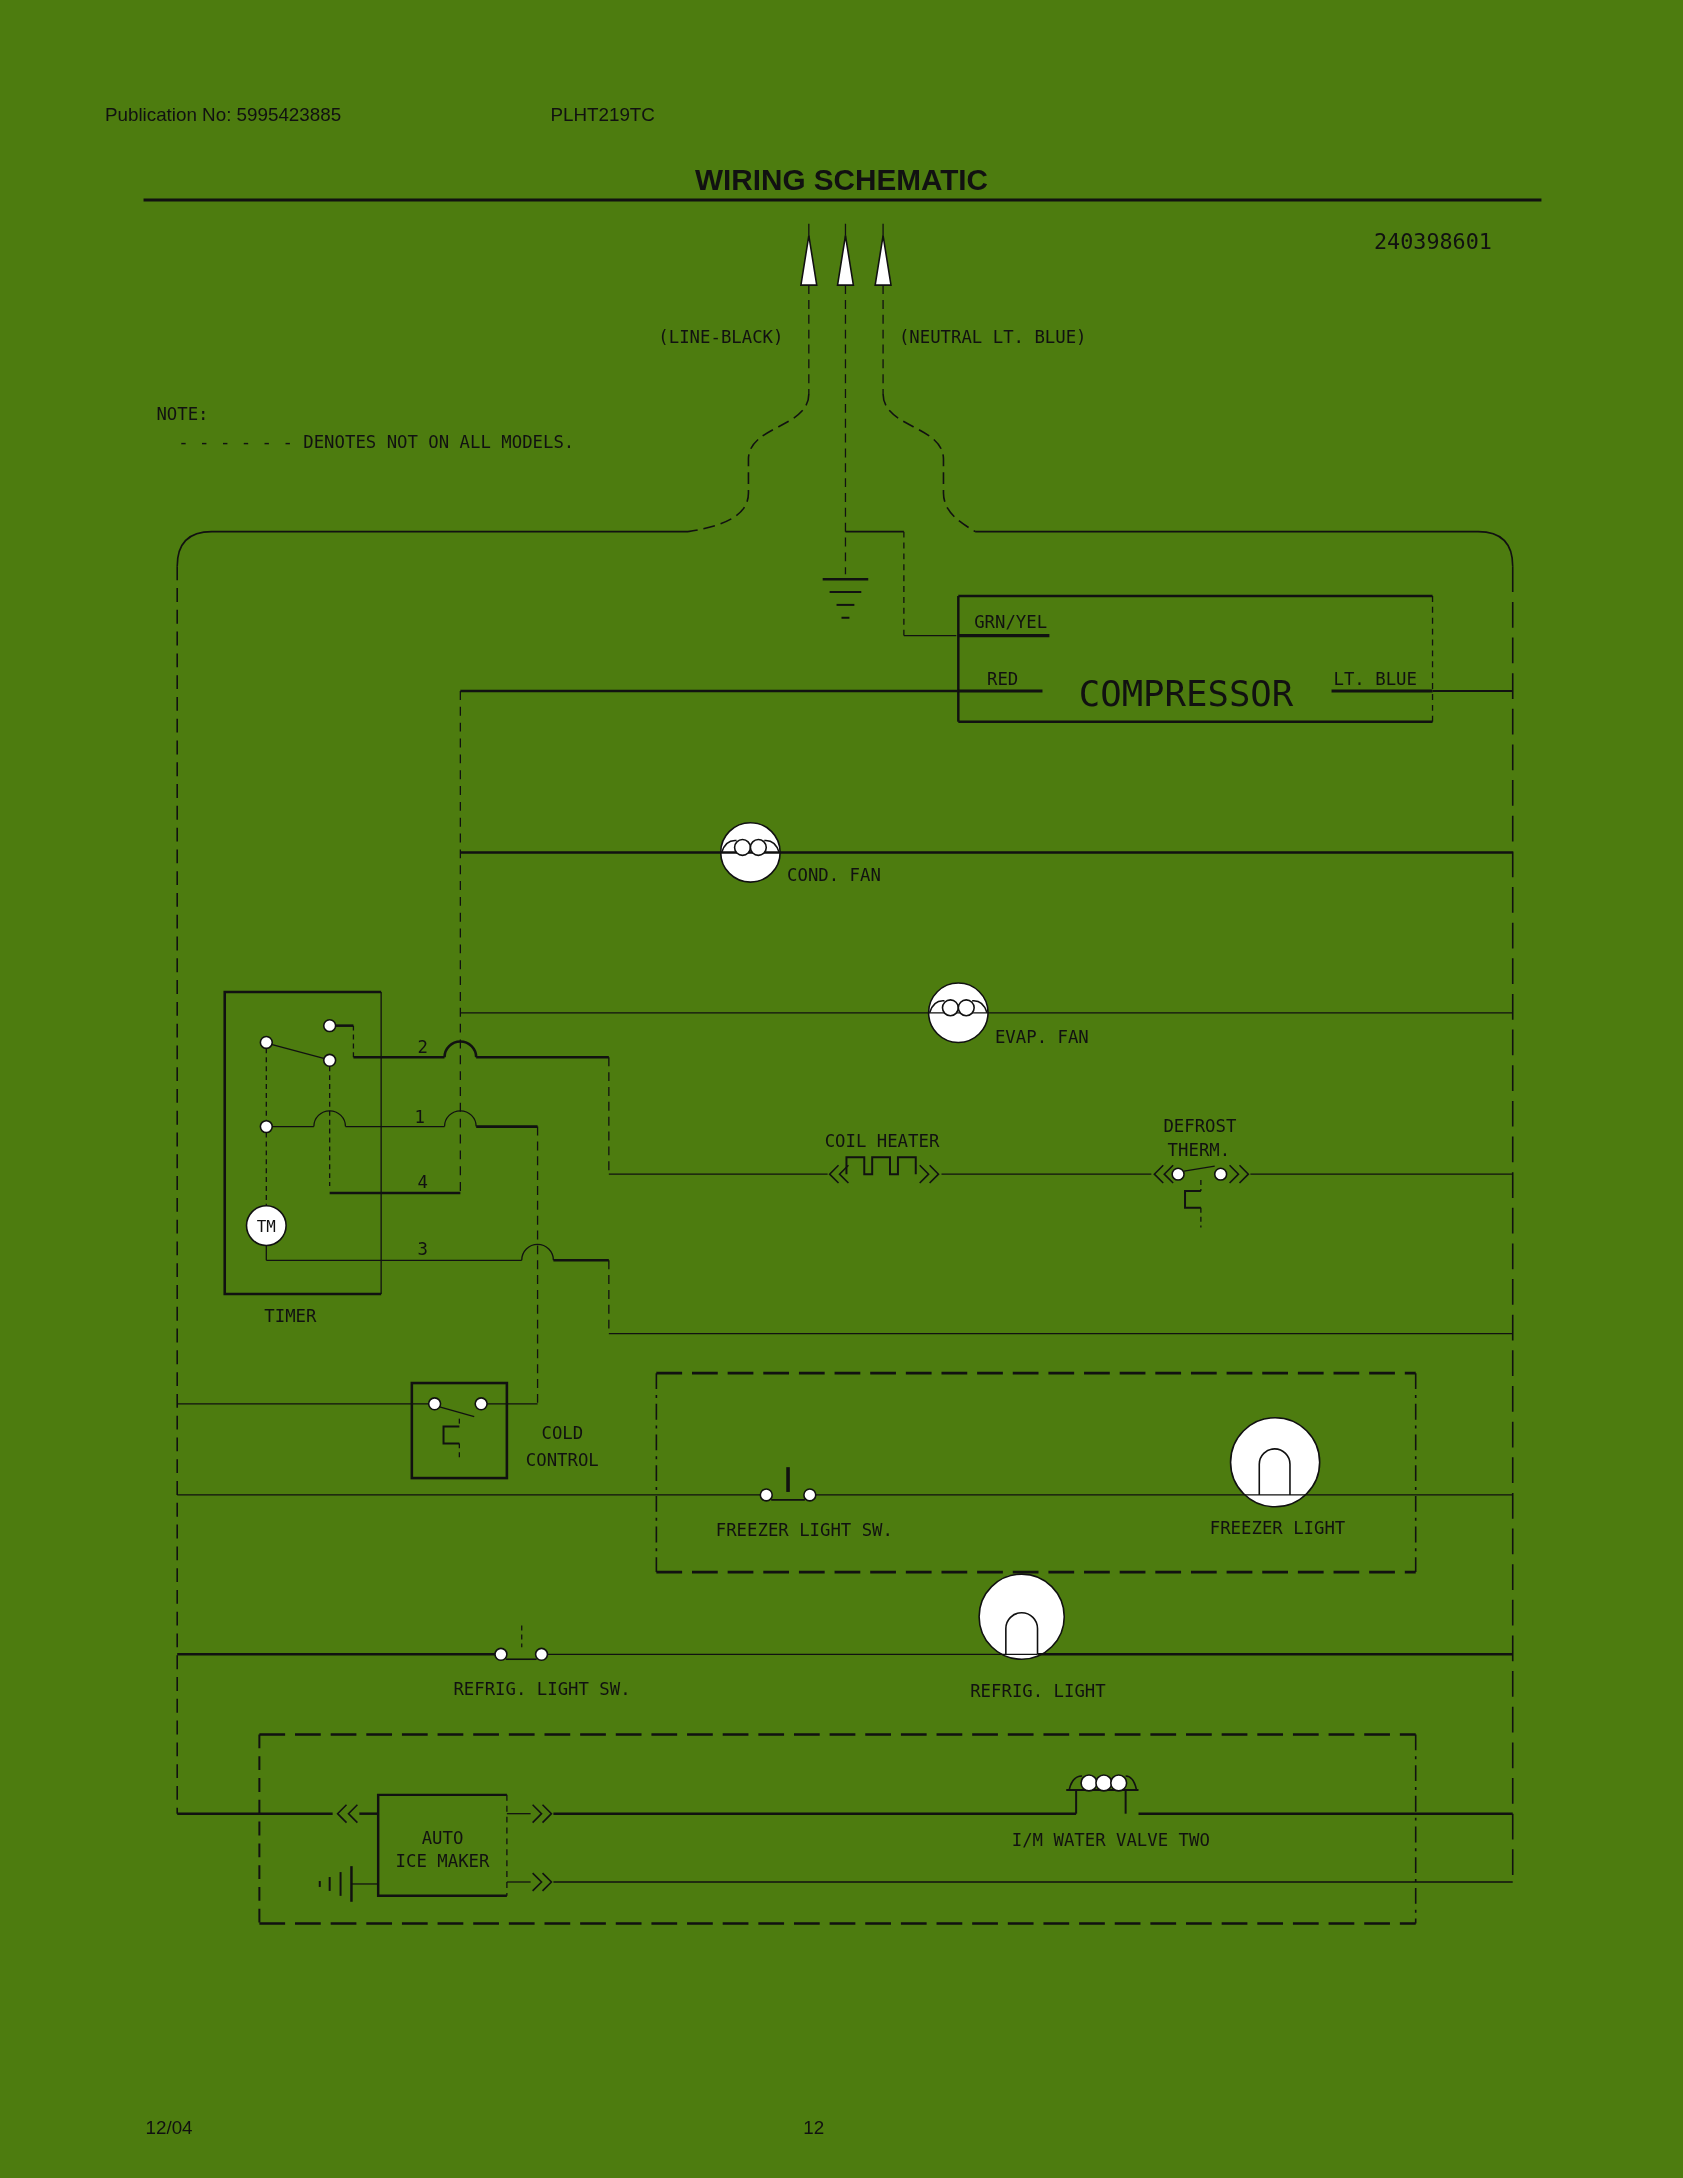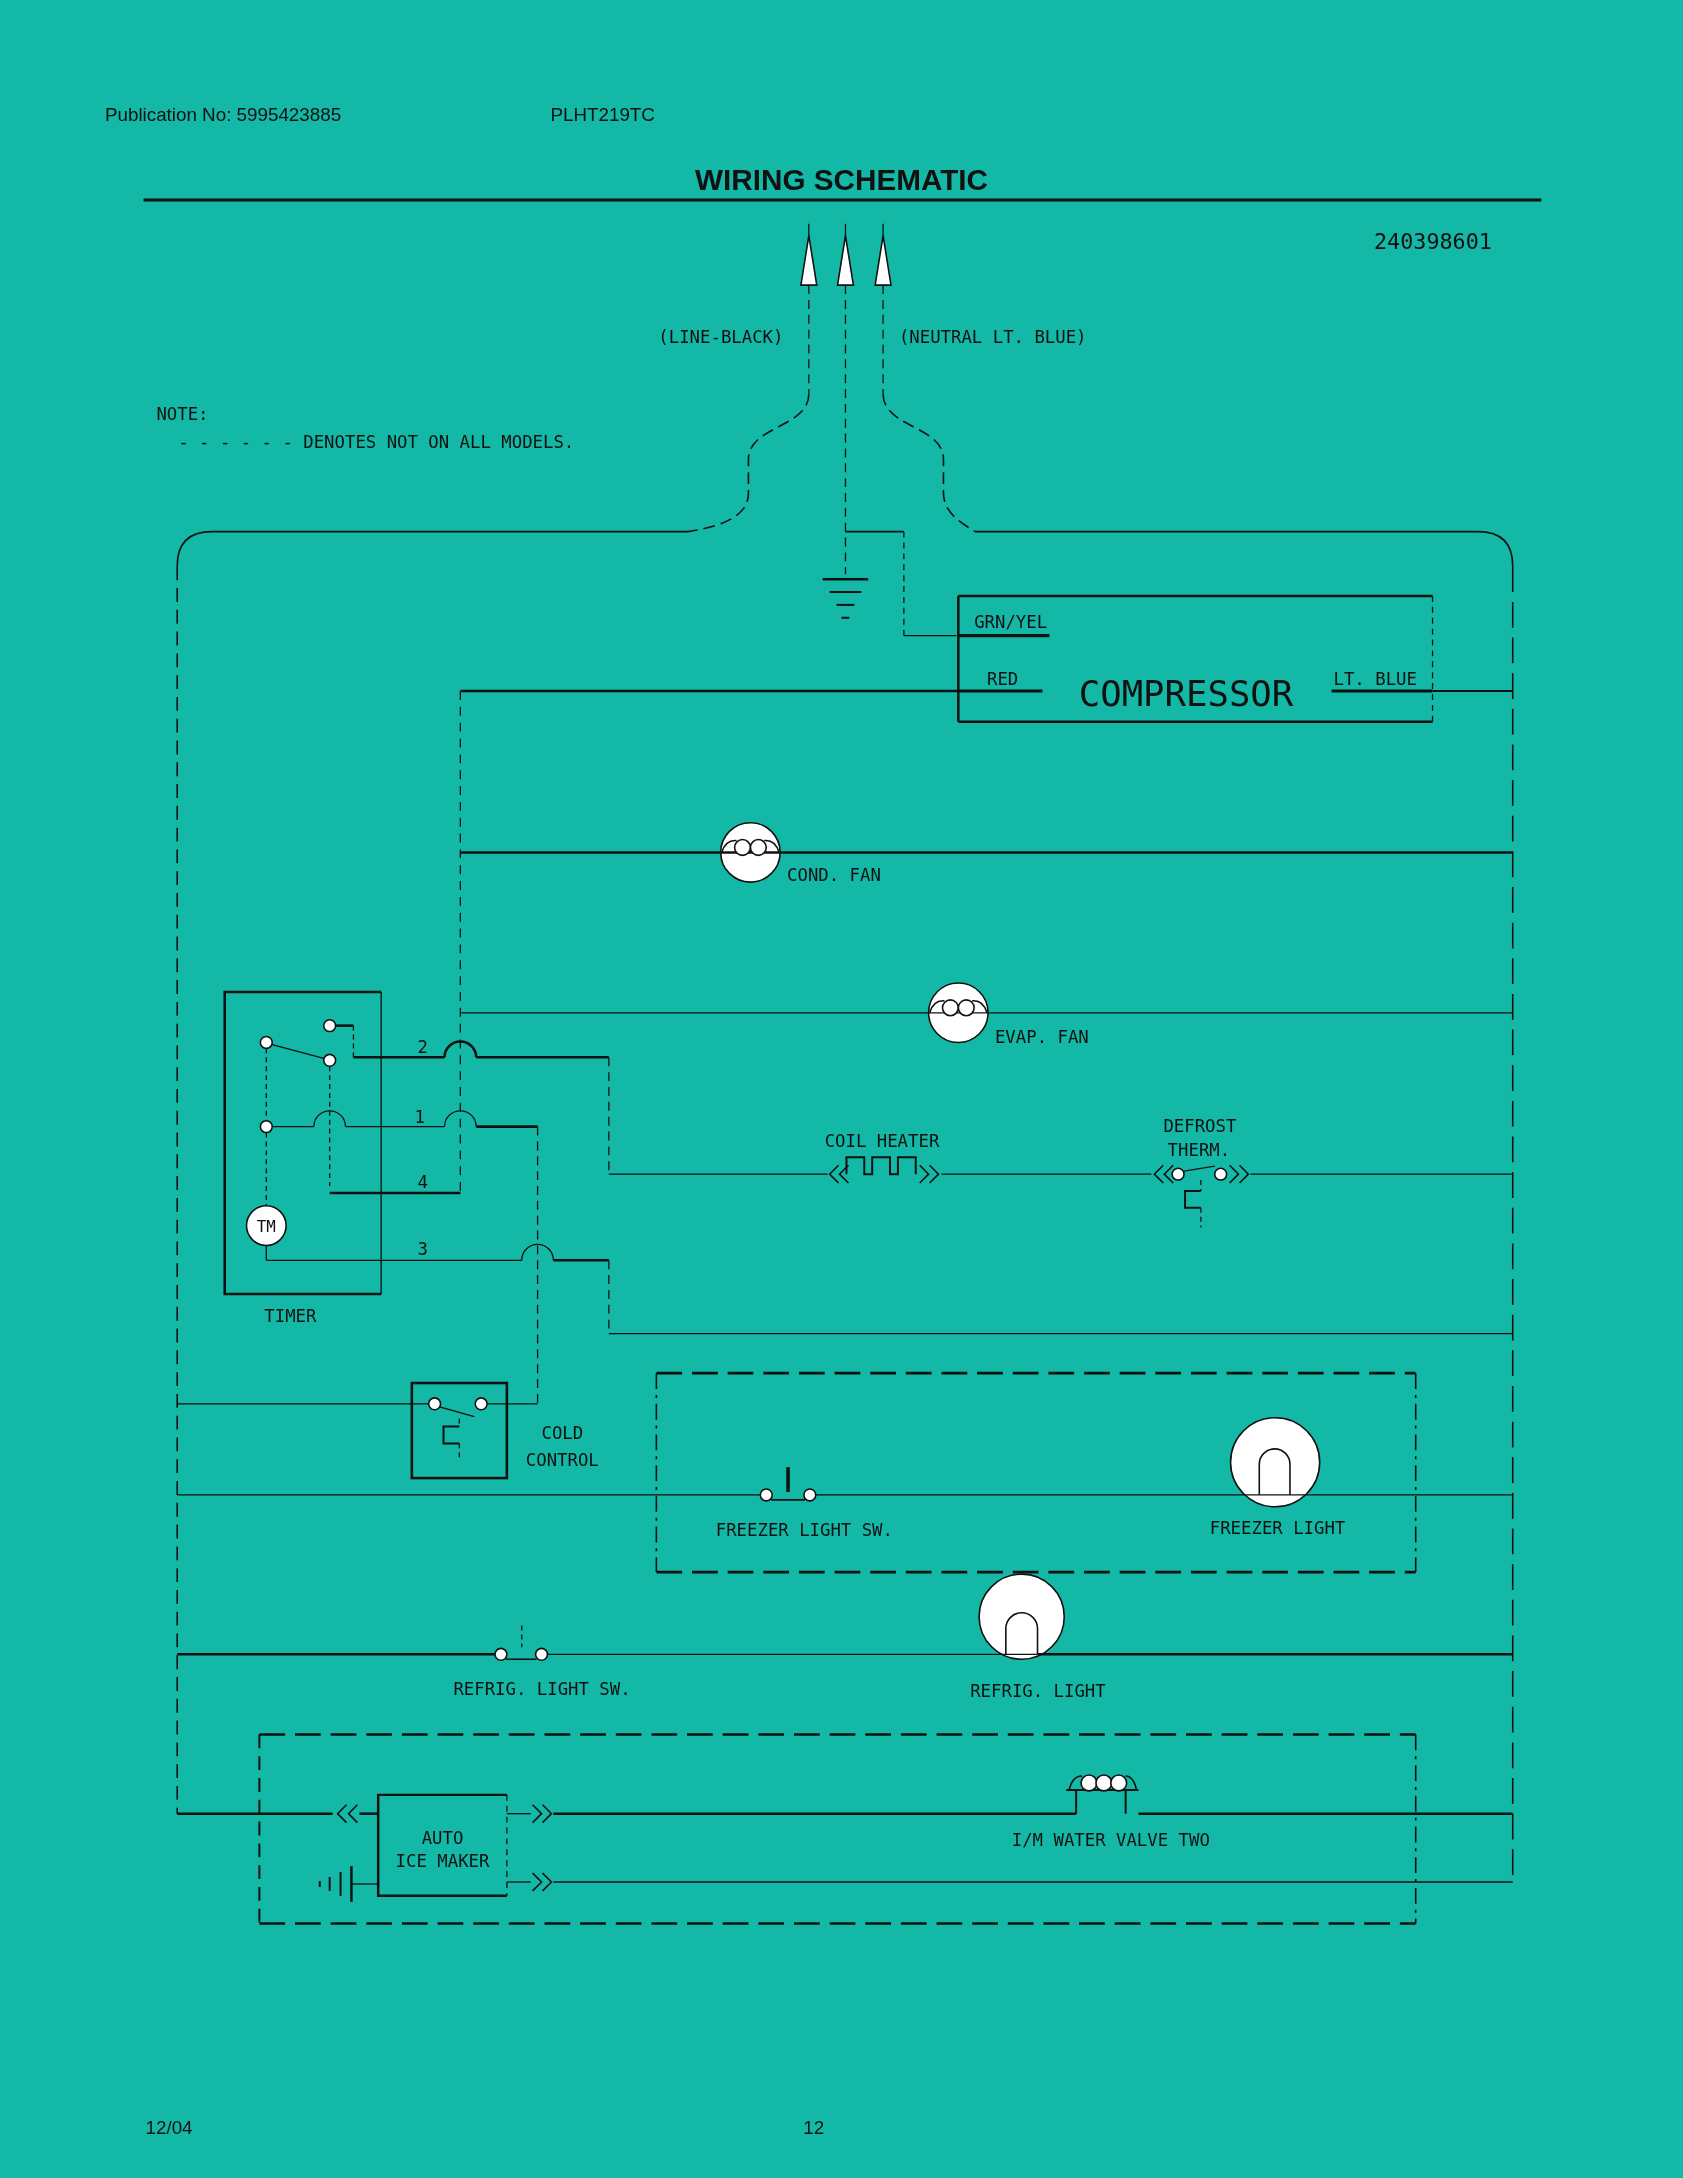--- a/index.html
+++ b/index.html
@@ -1,16 +1,16 @@
 <!DOCTYPE html>
 <html><head>
 <meta charset="utf-8">
 <style>
   html,body{margin:0;padding:0;background:#e8e8e8;}
-  .canvas{position:relative;width:1683px;height:2178px;background:#14b8a6;margin:0 auto;
+  .canvas{position:relative;width:1683px;height:2178px;background:#4d7c0f;margin:0 auto;
           font-family:"DejaVu Sans Mono",monospace;}
   svg{position:absolute;left:0;top:0;}
   .ln{stroke:#111111;fill:none;stroke-linecap:butt;stroke-linejoin:miter;}
   .w1{stroke-width:1.3;} .w15{stroke-width:1.6;} .w2{stroke-width:2;} .w25{stroke-width:2.5;}
   .w26{stroke-width:2.6;} .w3{stroke-width:3.2;} .w35{stroke-width:3.6;}
   .dashL{stroke-dasharray:14,8;} .dashR{stroke-dasharray:26,10;} .dashBus{stroke-dasharray:9,7;}
   .dashS{stroke-dasharray:5,4;} .dashM{stroke-dasharray:9,6;} .dashC{stroke-dasharray:12,6;}
   .dashBox{stroke-dasharray:26,10;} .dashdot{stroke-dasharray:16,6,3,6;} .dashE{stroke-dasharray:6,5;}
   .whitefill{fill:#ffffff;}
   text{fill:#111111;}

